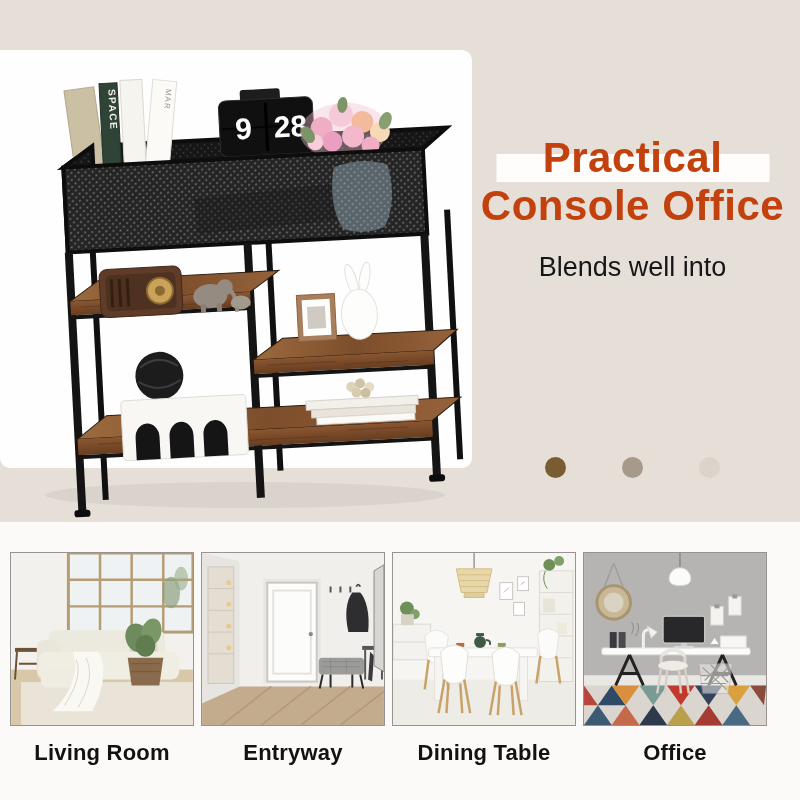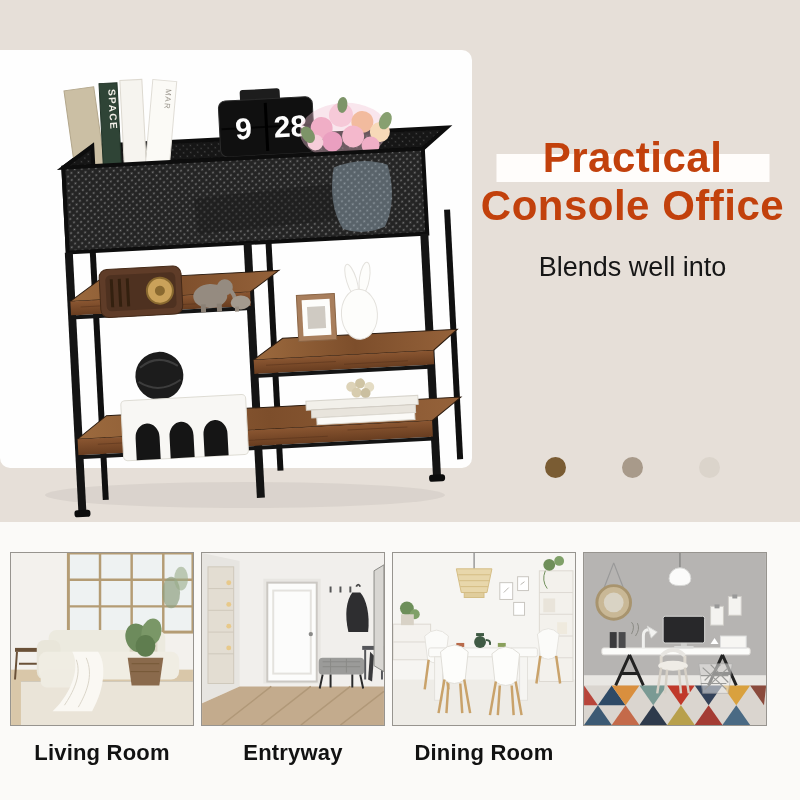--- a/index.html
+++ b/index.html
@@ -346,21 +346,21 @@
           <g>
             <path d="M48,100 q14,-14 28,0 l-3,28 q-11,8 -22,0 Z" fill="#fdfdfb" stroke="#e0ded8"></path>
             <path d="M52,128 l-6,34 M72,128 l6,34 M56,132 l-2,30 M68,132 l2,30" stroke="#c9a26a" stroke-width="2.5"></path>
           </g>
           <g>
             <path d="M100,102 q14,-14 28,0 l-3,28 q-11,8 -22,0 Z" fill="#fdfdfb" stroke="#e0ded8"></path>
             <path d="M104,130 l-6,34 M124,130 l6,34 M108,134 l-2,30 M120,134 l2,30" stroke="#c9a26a" stroke-width="2.5"></path>
           </g>
         </svg>
       </div>
-      <figcaption class="caption">Dining Room</figcaption>
+      <figcaption class="caption">Dining Table</figcaption>
     </figure>
 
     <figure class="room">
       <div class="photo">
         <svg viewBox="0 0 184 174">
           <rect width="184" height="124" fill="#b6b4b2"></rect>
           <rect y="124" width="184" height="50" fill="#e9e7e3"></rect>
           <g>
             <rect y="134" width="184" height="40" fill="#dad5cf"></rect>
             <polygon points="0,134 14,154 0,154" fill="#b8453a"></polygon>
@@ -417,16 +417,17 @@
             <path d="M78,104 v8 M102,104 v8" stroke="#ded9d0" stroke-width="3"></path>
             <ellipse cx="90" cy="114" rx="15" ry="5" fill="#efece6"></ellipse>
             <path d="M78,116 l-4,26 M102,116 l4,26 M84,118 l-2,24 M96,118 l2,24" stroke="#d6d0c6" stroke-width="2.5"></path>
           </g>
           <g>
             <polygon points="116,112 150,112 146,142 120,142" fill="#efeeec" opacity="0.55" stroke="#aaa"></polygon>
             <path d="M120,116 l24,22 M128,113 l18,18 M146,116 l-24,22 M138,113 l-16,16 M118,124 h28 M118,132 h26" stroke="#9a9a98" stroke-width="1.2"></path>
           </g>
         </svg>
       </div>
+      <figcaption class="caption">Office</figcaption>
     </figure>
 
   </section>
 </div>
 
 </body></html>

